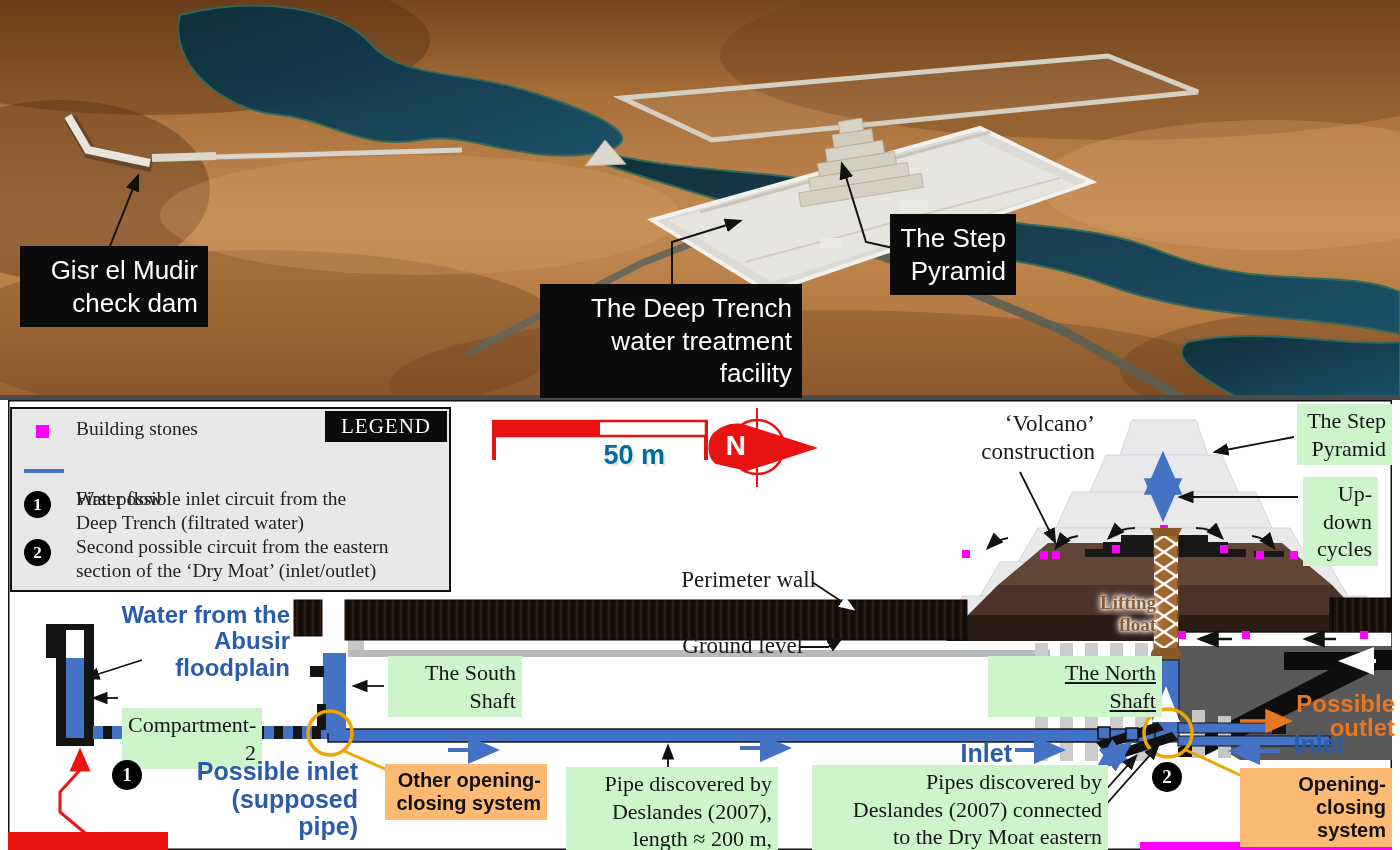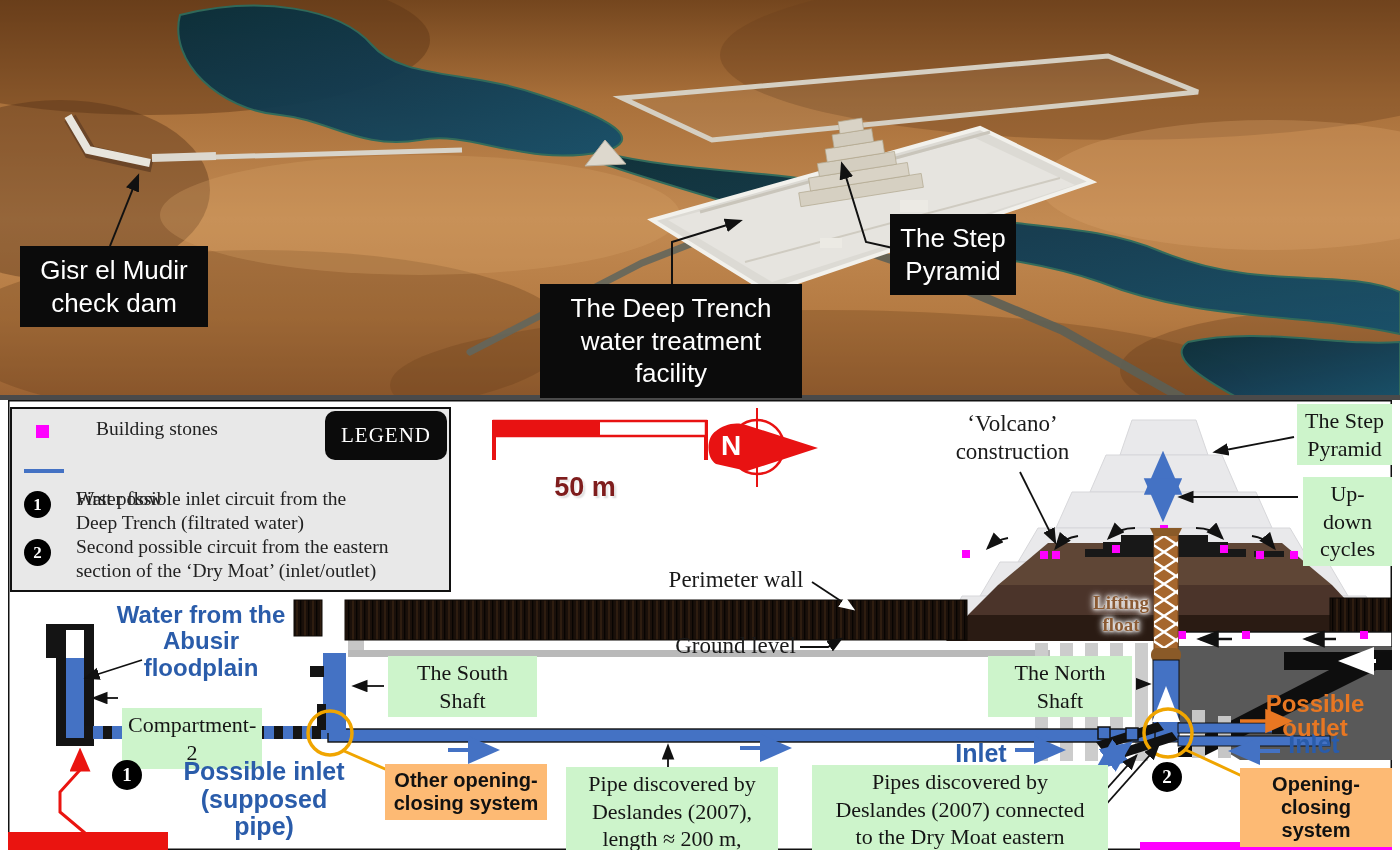--- a/index.html
+++ b/index.html
@@ -1,40 +1,40 @@
 <!DOCTYPE html>
 <html><head>
 <meta charset="utf-8">
 <style>
   html,body{margin:0;padding:0;background:#fff;}
   #stage{position:relative;width:1400px;height:850px;overflow:hidden;
          font-family:"Liberation Serif","DejaVu Serif",serif;}
   #art{position:absolute;left:0;top:0;}
-  .lbl{position:absolute;white-space:pre-line;text-align:center;box-sizing:border-box;}
+  .lbl{position:absolute;white-space:pre-line;text-align:right;box-sizing:border-box;}
   .blackbox{background:#0b0b0b;color:#fff;
             font:26px/1.25 "Liberation Sans","DejaVu Sans",sans-serif;padding:8px 10px;}
   .greenbox{background:#cdf4cb;color:#151515;
             font:22px/1.25 "Liberation Serif",serif;padding:3px 6px;}
   .orangebox{background:#fdba74;color:#111;
              font:bold 20px/1.15 "Liberation Sans","DejaVu Sans",sans-serif;padding:5px 6px;}
   .seriflbl{font:23px/1.2 "Liberation Serif",serif;color:#1a1a1a;}
   .bluelbl{color:#2a5caa;font:bold 24px/1.1 "Liberation Sans","DejaVu Sans",sans-serif;}
   .orangelbl{color:#e87722;font:bold 24px/1 "Liberation Sans","DejaVu Sans",sans-serif;}
   .brownlbl{color:#8a5a33;font:bold 19px/1.15 "Liberation Serif",serif;
             text-shadow:0 0 2px #fff,0 0 4px #fff,0 0 6px #fff,0 0 8px #fff;}
   .numcircle{width:30px;height:30px;border-radius:50%;background:#000;color:#fff;
              font:bold 19px/30px "Liberation Serif",serif;text-align:center;}
-  .scalelbl{color:#7f1d1d;font:bold 27px/1 "Liberation Sans","DejaVu Sans",sans-serif;
-            text-shadow:0 0 3px #fff,0 0 6px #fff,2px 2px 2px #cfcfcf;margin-top:32px;}
+  .scalelbl{color:#0369a1;font:bold 27px/1 "Liberation Sans","DejaVu Sans",sans-serif;
+            text-shadow:0 0 3px #fff,0 0 6px #fff,2px 2px 2px #cfcfcf;}
   .northN{color:#fff;font:bold 28px/1 "Liberation Sans","DejaVu Sans",sans-serif;}
   
   #legend{position:absolute;left:10px;top:407px;width:437px;height:181px;
           background:#e8e8e8;border:2px solid #111;}
   #legend .hdr{position:absolute;top:2px;right:2px;background:#0b0b0b;color:#fff;
-               font:21px/1.2 "Liberation Serif",serif;padding:12px 16px;letter-spacing:1px;border-radius:10px;}
+               font:21px/1.2 "Liberation Serif",serif;padding:3px 16px;letter-spacing:1px;}
   #legend .itxt{position:absolute;left:64px;color:#222;white-space:pre-line;
                 font:19.5px/1.25 "Liberation Serif",serif;text-align:left;}
   #legend .sq{position:absolute;left:24px;top:16px;width:13px;height:13px;background:#ff00ff;}
   #legend .wline{position:absolute;left:12px;top:60px;width:40px;height:4px;background:#4472c4;}
   #legend .ncirc{position:absolute;left:12px;width:27px;height:27px;border-radius:50%;
                  background:#000;color:#fff;font:bold 17px/27px "Liberation Serif",serif;text-align:center;}
 </style>
 </head>
 <body>
 
@@ -320,47 +320,47 @@
 <div class="lbl blackbox" style="left:540px;top:284px;width:262px;">The Deep Trench
 water treatment facility</div>
 <div class="lbl blackbox" style="left:20px;top:246px;width:188px;">Gisr el Mudir
 check dam</div>
 <div class="lbl blackbox" style="left:890px;top:214px;width:126px;">The Step
 Pyramid</div>
 
 <div id="legend">
   <div class="hdr">LEGEND</div>
   <div class="sq"></div>
-  <div class="itxt" style="top:8px;margin-left:20px;">Building stones</div>
+  <div class="itxt" style="top:8px;">Building stones</div>
   <div class="wline"></div>
   <div class="itxt" style="top:48px;margin-top:30px;">Water flow</div>
   <div class="ncirc" style="top:82px;">1</div>
   <div class="itxt" style="top:78px;">First possible inlet circuit from the
 Deep Trench (filtrated water)</div>
   <div class="ncirc" style="top:130px;">2</div>
   <div class="itxt" style="top:126px;">Second possible circuit from the eastern
 section of the ‘Dry Moat’ (inlet/outlet)</div>
 </div>
 
 <div class="lbl scalelbl" style="left:505px;top:442px;width:160px;">50 m</div>
 <div class="lbl northN" style="left:716px;top:432px;width:30px;">N</div>
 
 <div class="lbl seriflbl" style="left:930px;top:410px;width:165px;">‘Volcano’
 construction</div>
 <div class="lbl greenbox" style="left:1297px;top:404px;width:95px;">The Step
 Pyramid</div>
-<div class="lbl greenbox" style="left:1303px;top:477px;width:89px;">Up-down
+<div class="lbl greenbox" style="left:1303px;top:477px;width:75px;">Up-down
 cycles</div>
 <div class="lbl seriflbl" style="left:656px;top:566px;width:160px;">Perimeter wall</div>
 <div class="lbl seriflbl" style="left:668px;top:632px;width:135px;">Ground level</div>
 <div class="lbl brownlbl" style="left:1086px;top:592px;width:70px;">Lifting
 float</div>
-<div class="lbl greenbox" style="left:988px;top:656px;width:144px;">The North
+<div class="lbl greenbox" style="left:988px;top:656px;width:174px;text-decoration:underline;">The North
 Shaft</div>
-<div class="lbl greenbox" style="left:388px;top:656px;width:149px;">The South
+<div class="lbl greenbox" style="left:388px;top:656px;width:134px;">The South
 Shaft</div>
 <div class="lbl greenbox" style="left:122px;top:708px;width:140px;">Compartment-2</div>
 <div class="lbl bluelbl" style="left:112px;top:602px;width:178px;">Water from the
 Abusir floodplain</div>
 <div class="lbl bluelbl" style="left:170px;top:758px;width:188px;font-size:25px;">Possible inlet
 (supposed pipe)</div>
 <div class="lbl orangebox" style="left:385px;top:764px;width:162px;">Other opening-
 closing system</div>
 <div class="lbl orangebox" style="left:1240px;top:768px;width:152px;">Opening-
 closing system</div>

